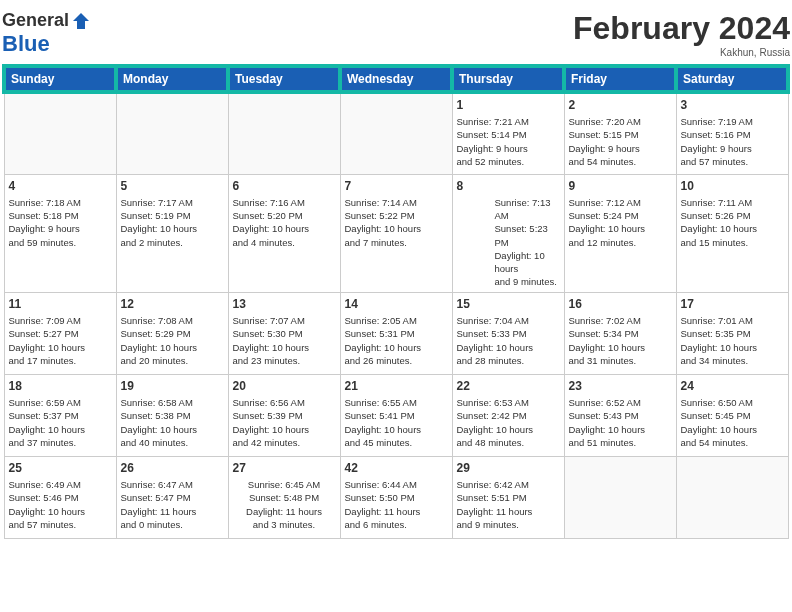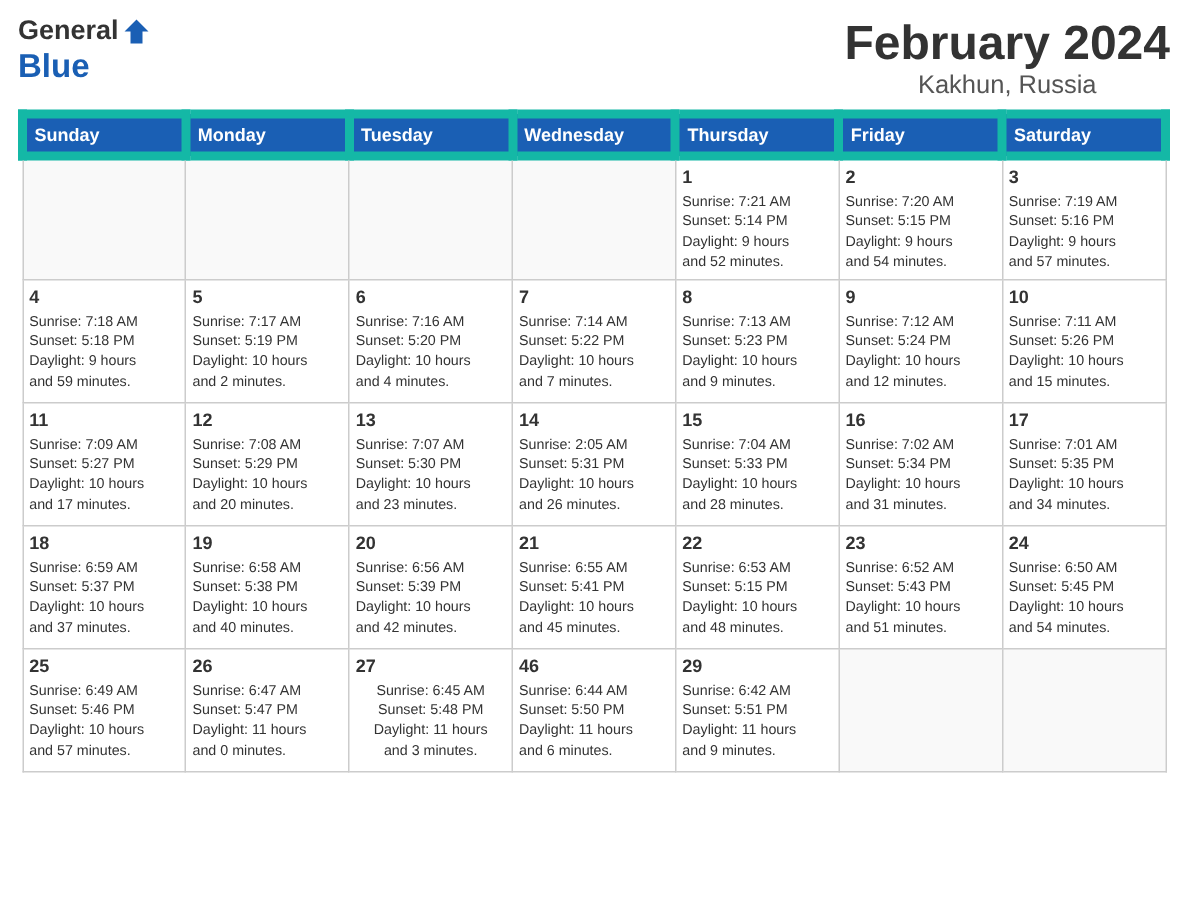--- a/index.html
+++ b/index.html
@@ -6,21 +6,21 @@
     body {
       font-family: Arial, sans-serif;
       background: #fff;
       width: 792px;
       height: 612px;
       overflow: hidden;
     }
     .page {
       width: 792px;
       height: 584px;
-      padding: 10px 12px;
+      padding: 10px 2px;
     }
     .header {
       display: flex;
       justify-content: space-between;
       align-items: flex-start;
       margin-bottom: 6px;
     }
     .logo {
       display: flex;
       flex-direction: column;
@@ -39,44 +39,44 @@
       font-size: 22px;
       font-weight: bold;
       color: #1a5fb4;
     }
     .logo-icon {
       width: 20px;
       height: 20px;
       margin-left: 2px;
     }
     .title-block {
-      text-align: center;
+      text-align: right;
       margin-left: 24px;
     }
     .month-title {
       font-size: 32px;
       font-weight: bold;
       color: #333;
     }
     .location {
-      font-size: 17px;
+      font-size: 10px;
       color: #555;
     }
     .calendar {
       width: 100%;
       border-collapse: collapse;
       table-layout: fixed;
     }
     .calendar th {
       background-color: #1a5fb4;
       color: #fff;
       text-align: left;
       padding: 4px 5px;
       font-size: 12px;
-      border: 6px solid #14b8a6;
+      border: 4px solid #14b8a6;
     }
     .calendar td {
       border: 1px solid #ccc;
       vertical-align: top;
       padding: 3px 4px;
       font-size: 10px;
       line-height: 1.35;
       height: 82px;
       background: #fff;
     }
@@ -180,21 +180,21 @@
           </td>
           <td>
             <span class="day-number">7</span>
             <div class="day-info" style="white-space: pre-line;">Sunrise: 7:14 AM
 Sunset: 5:22 PM
 Daylight: 10 hours
 and 7 minutes.</div>
           </td>
           <td>
             <span class="day-number">8</span>
-            <div class="day-info" style="white-space: pre-line;">Sunrise: 7:13 AM
+            <div class="day-info" style="white-space: pre-line; margin-left: 38px;">Sunrise: 7:13 AM
 Sunset: 5:23 PM
 Daylight: 10 hours
 and 9 minutes.</div>
           </td>
           <td>
             <span class="day-number">9</span>
             <div class="day-info" style="white-space: pre-line;">Sunrise: 7:12 AM
 Sunset: 5:24 PM
 Daylight: 10 hours
 and 12 minutes.</div>
@@ -283,21 +283,21 @@
           <td>
             <span class="day-number">21</span>
             <div class="day-info" style="white-space: pre-line;">Sunrise: 6:55 AM
 Sunset: 5:41 PM
 Daylight: 10 hours
 and 45 minutes.</div>
           </td>
           <td>
             <span class="day-number">22</span>
             <div class="day-info" style="white-space: pre-line;">Sunrise: 6:53 AM
-Sunset: 5:15 PM
+Sunset: 2:42 PM
 Daylight: 10 hours
 and 48 minutes.</div>
           </td>
           <td>
             <span class="day-number">23</span>
             <div class="day-info" style="white-space: pre-line;">Sunrise: 6:52 AM
 Sunset: 5:43 PM
 Daylight: 10 hours
 and 51 minutes.</div>
           </td>
@@ -325,21 +325,21 @@
 and 0 minutes.</div>
           </td>
           <td>
             <span class="day-number">27</span>
             <div class="day-info" style="white-space: pre-line; text-align: center;">Sunrise: 6:45 AM
 Sunset: 5:48 PM
 Daylight: 11 hours
 and 3 minutes.</div>
           </td>
           <td>
-            <span class="day-number">46</span>
+            <span class="day-number">42</span>
             <div class="day-info" style="white-space: pre-line;">Sunrise: 6:44 AM
 Sunset: 5:50 PM
 Daylight: 11 hours
 and 6 minutes.</div>
           </td>
           <td>
             <span class="day-number">29</span>
             <div class="day-info" style="white-space: pre-line;">Sunrise: 6:42 AM
 Sunset: 5:51 PM
 Daylight: 11 hours

